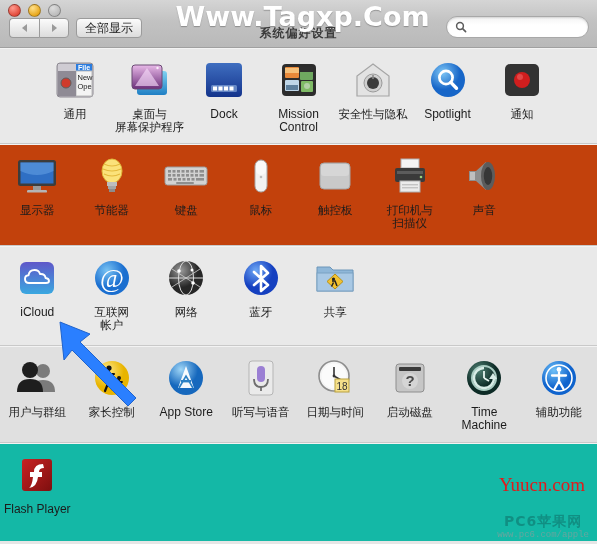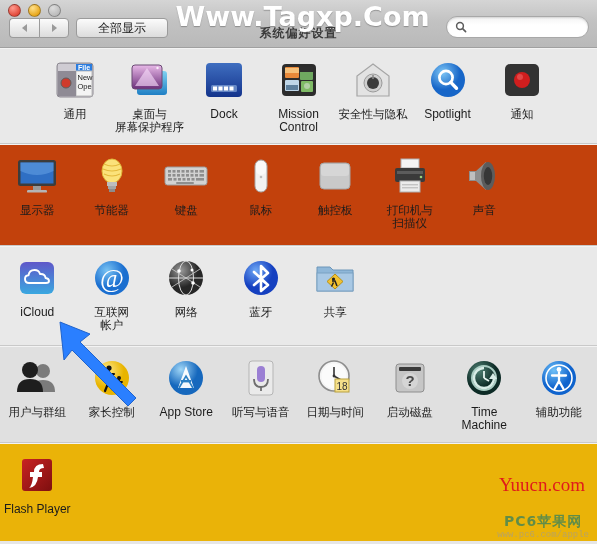--- a/index.html
+++ b/index.html
@@ -63,21 +63,21 @@
     border-top: 4px solid transparent;
     border-bottom: 4px solid transparent;
   }
   .seg.left .tri  { border-right: 5px solid #9a9a9a; }
   .seg.right .tri { border-left: 5px solid #9a9a9a; }
 
   .showall {
     position: absolute;
     left: 76px; top: 18px;
     height: 20px;
-    padding: 0 21px;
+    padding: 0 8px;
     background: linear-gradient(to bottom, #fbfbfb, #dcdcdc);
     border: 1px solid #9b9b9b;
     border-radius: 4px;
     font-size: 12px;
     color: #1a1a1a;
     display: flex; align-items: center; justify-content: center;
     box-sizing: border-box;
   }
 
   .win-title {
@@ -177,21 +177,21 @@
     display: flex;
     border-bottom: 1px solid #c9c9c9;
     box-shadow: inset 0 1px 0 #f3f3f3;
     padding-top: 8px;
     box-sizing: border-box;
   }
   .prow.r1 { background: #e9e9e9; height: 96px; justify-content: center; }
   .prow.r2 { background: #c2410c; height: 102px; }
   .prow.r3 { background: #e9e9e9; height: 100px; }
   .prow.r4 { background: #e0e0e0; height: 97px; }
-  .prow.r5 { background: #eab308; height: 98px; border-bottom: none; }
+  .prow.r5 { background: #14b8a6; height: 98px; border-bottom: none; }
 
   .pref {
     width: 74.5px;
     display: flex;
     flex-direction: column;
     align-items: center;
     cursor: default;
   }
   .ico {
     width: 48px; height: 48px;

